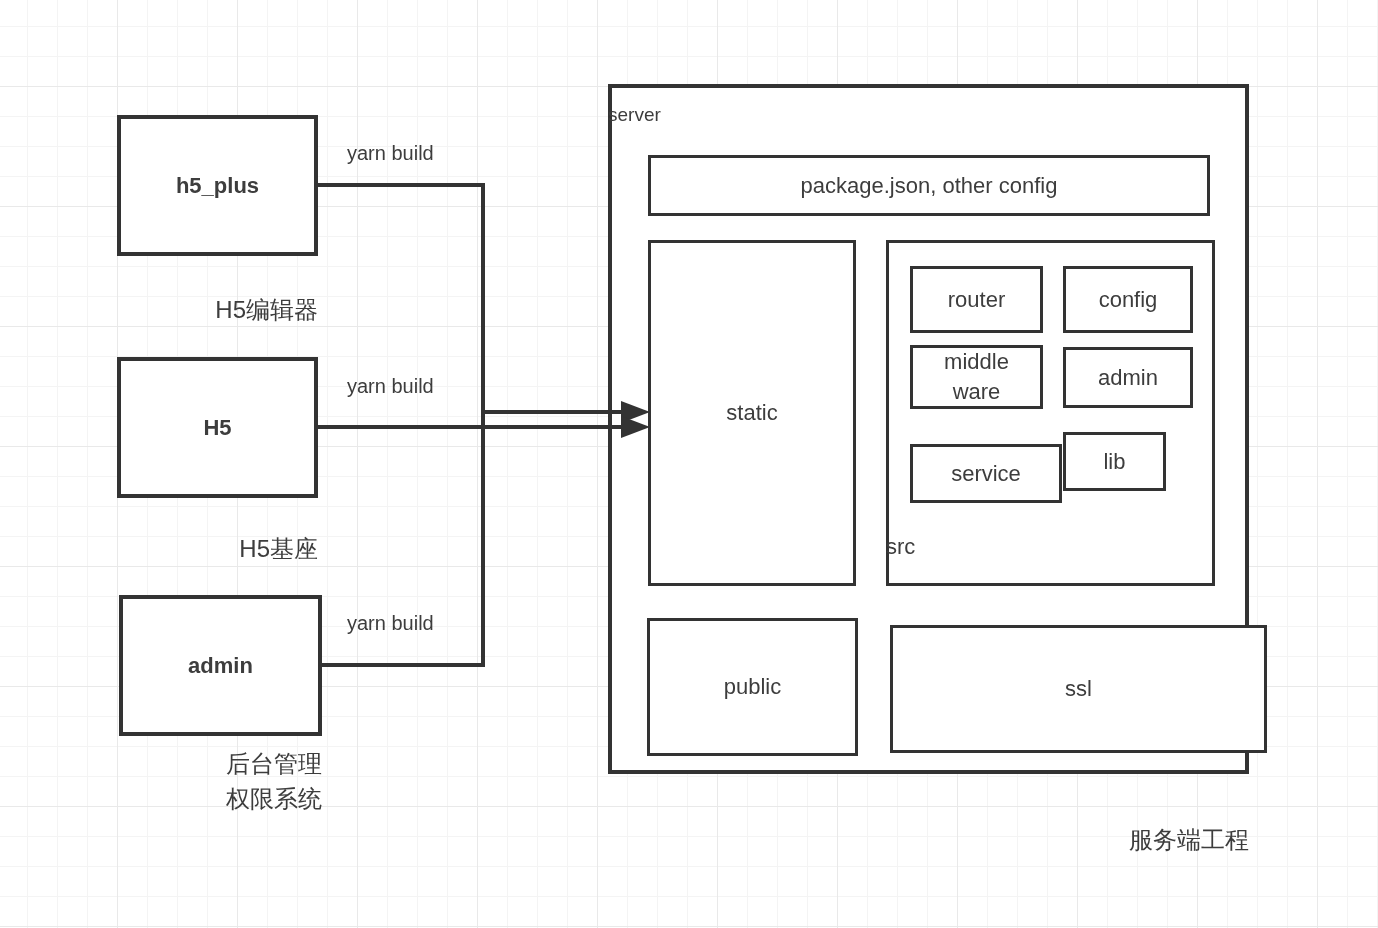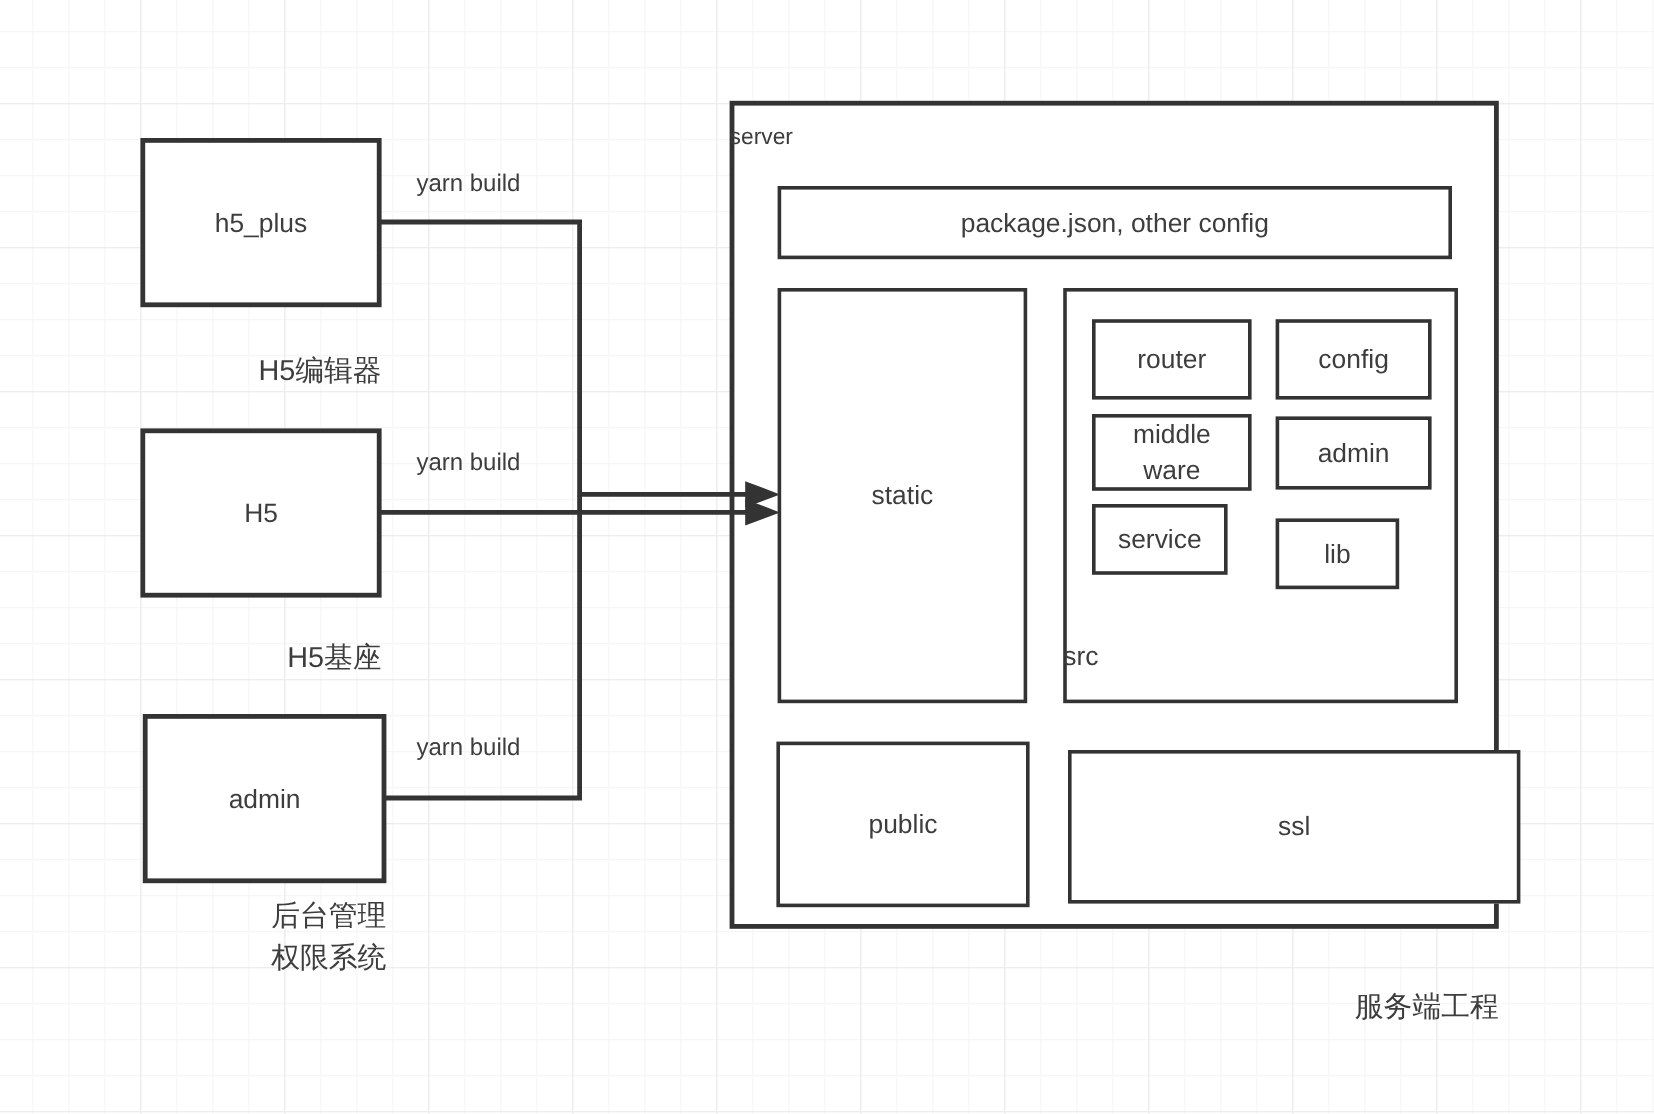--- a/index.html
+++ b/index.html
@@ -14,21 +14,21 @@
       linear-gradient(to bottom, var(--grid-minor,#f4f4f4) 1px, transparent 1px) 0 -4px / 30px 30px,
       var(--background,#ffffff);
   }
   .box{
     position:absolute;box-sizing:border-box;
     background:var(--shape-fill,#ffffff);
     border:3px solid var(--stroke,#333333);
     display:flex;align-items:center;justify-content:center;
     font-size:22px;line-height:30px;text-align:center;white-space:pre-line;
   }
-  .node,.frame{border-width:4px;}
+  .node,.frame{border-width:4px;font-weight:bold;}
   .title{position:absolute;font-size:19px;}
   .label{position:absolute;font-size:22px;}
   .caption{position:absolute;text-align:right;font-size:24px;line-height:35px;white-space:pre-line;}
   .edge-label{position:absolute;font-size:20px;}
   .wires{position:absolute;left:0;top:0;pointer-events:none;}
   .wires path{stroke:var(--stroke,#333333);stroke-width:4;fill:none;}
   .wires polygon{fill:var(--stroke,#333333);stroke:none;}
 </style>
 </head>
 <body>
@@ -43,21 +43,21 @@
   <div class="box" style="left:648px;top:240px;width:208px;height:346px">static</div>
 
   <div class="box" style="left:886px;top:240px;width:329px;height:346px"></div>
   <div class="label" style="left:886px;top:534px;width:329px;">src</div>
 
   <div class="box" style="left:910px;top:266px;width:133px;height:67px">router</div>
   <div class="box" style="left:1063px;top:266px;width:130px;height:67px">config</div>
   <div class="box" style="left:910px;top:345px;width:133px;height:64px">middle
 ware</div>
   <div class="box" style="left:1063px;top:347px;width:130px;height:61px">admin</div>
-  <div class="box" style="left:910px;top:420px;width:113px;height:59px">service</div>
+  <div class="box" style="left:910px;top:444px;width:152px;height:59px">service</div>
   <div class="box" style="left:1063px;top:432px;width:103px;height:59px">lib</div>
 
   <div class="box" style="left:647px;top:618px;width:211px;height:138px">public</div>
   <div class="box" style="left:890px;top:625px;width:377px;height:128px">ssl</div>
 
   <div class="caption" style="left:608px;top:822px;width:641px">服务端工程</div>
 
   <div class="box node" style="left:117px;top:115px;width:201px;height:141px">h5_plus</div>
   <div class="caption" style="left:117px;top:292px;width:201px">H5编辑器</div>
 

